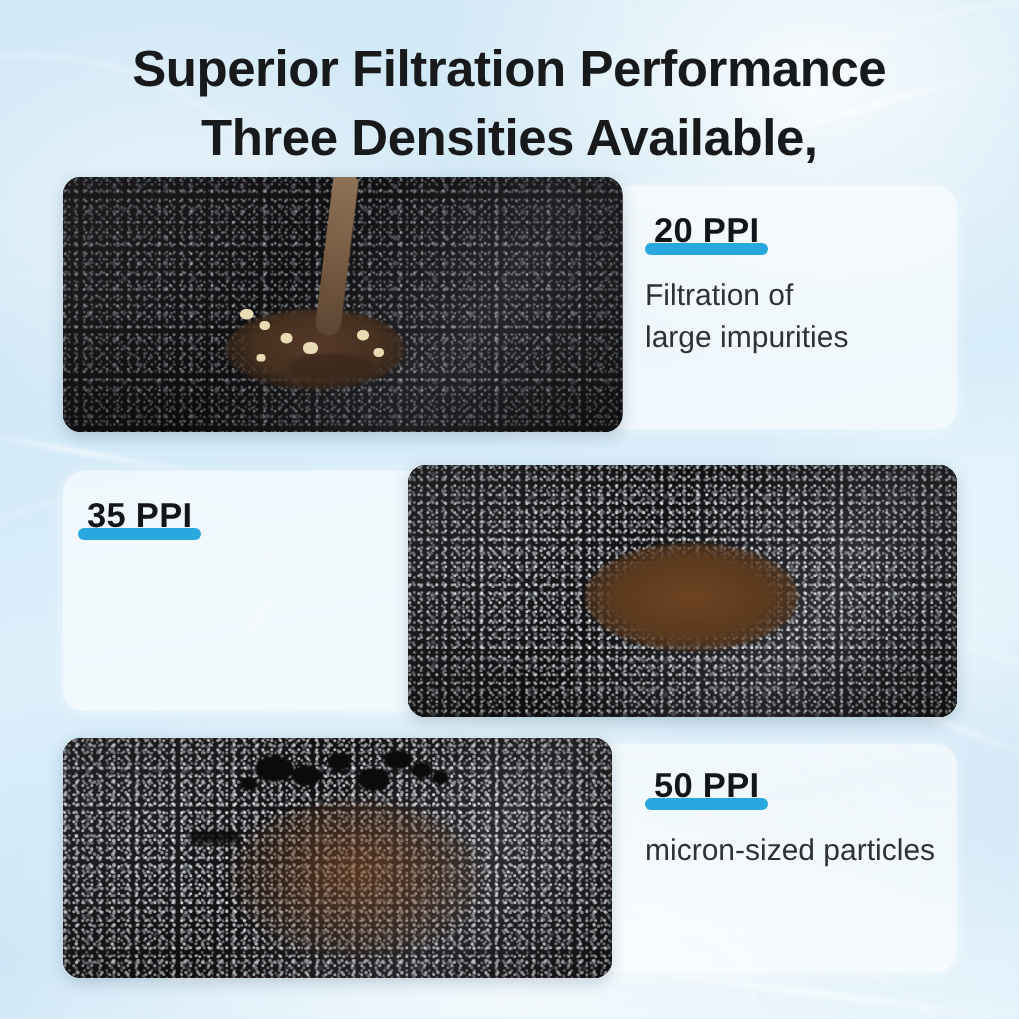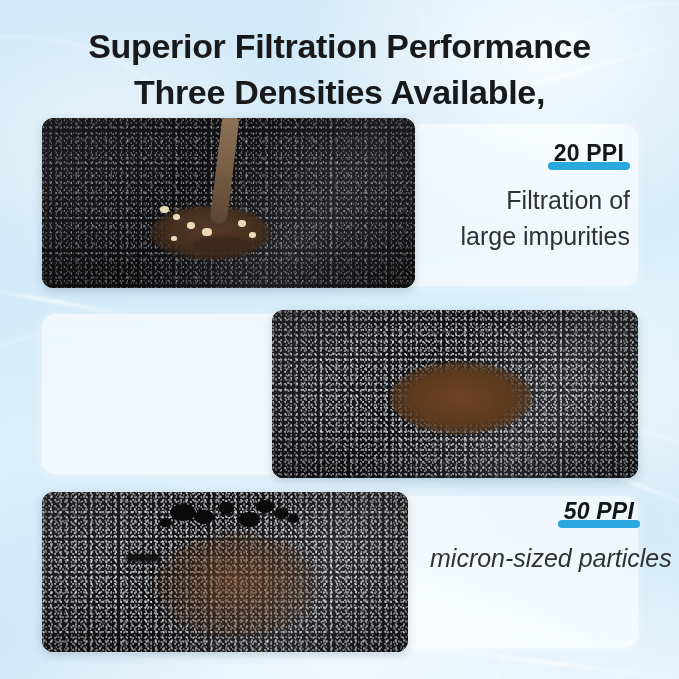--- a/index.html
+++ b/index.html
@@ -203,26 +203,26 @@
     inset: 0;
     background:
       radial-gradient(circle at 25% 55%, rgba(248,250,252,0.50) 0.8px, rgba(0,0,0,0) 1.5px),
       radial-gradient(circle at 75% 45%, rgba(240,244,248,0.44) 0.8px, rgba(0,0,0,0) 1.5px);
     background-size: 8px 8px, 12px 12px;
   }
 
   
   .caption {
     position: absolute;
-    text-align: right;
+    text-align: left;
     color: #2a2b2d;
   }
   .cap-1 { left: 430px; top: 140px; width: 200px; }
   .cap-2 { left:  52px; top: 330px; width: 268px; }
-  .cap-3 { left: 430px; top: 498px; width: 210px; font-style: italic; }
+  .cap-3 { left: 430px; top: 510px; width: 210px; }
 
   .ppi-wrap {
     display: inline-block;
     position: relative;
     padding: 0 6px 7px 6px;
   }
   .ppi {
     position: relative;
     z-index: 2;
     font-size: 23px;
@@ -236,21 +236,21 @@
     left: 0;
     right: 0;
     bottom: 4px;
     height: 8px;
     background: #29a8e0;
     border-radius: 5px;
     z-index: 1;
   }
   .cap-desc {
     margin-top: 9px;
-    font-size: 25px;
+    font-size: 20px;
     line-height: 1.42;
     color: #303133;
   }
   .cap-desc .dline { display: block; white-space: nowrap; }
 </style>
 </head>
 <body>
 
 <div class="poster">
 
@@ -304,20 +304,24 @@
 
   <div class="caption-panel cp-2"></div>
 
   <div class="photo ph-2">
     <div class="foam bright"></div>
     <div class="silt-halo"></div>
     <div class="silt"></div>
   </div>
 
   <div class="caption cap-2">
+    <span class="ppi-wrap">
+      <span class="ppi-bar"></span>
+      <span class="ppi">35 PPI</span>
+    </span>
     <div class="cap-desc">
     </div>
   </div>
 
   <div class="caption-panel cp-3"></div>
 
   <div class="photo ph-3">
     <div class="foam bright"></div>
     <div class="sparkle-band"></div>
     <div class="stain"></div>

